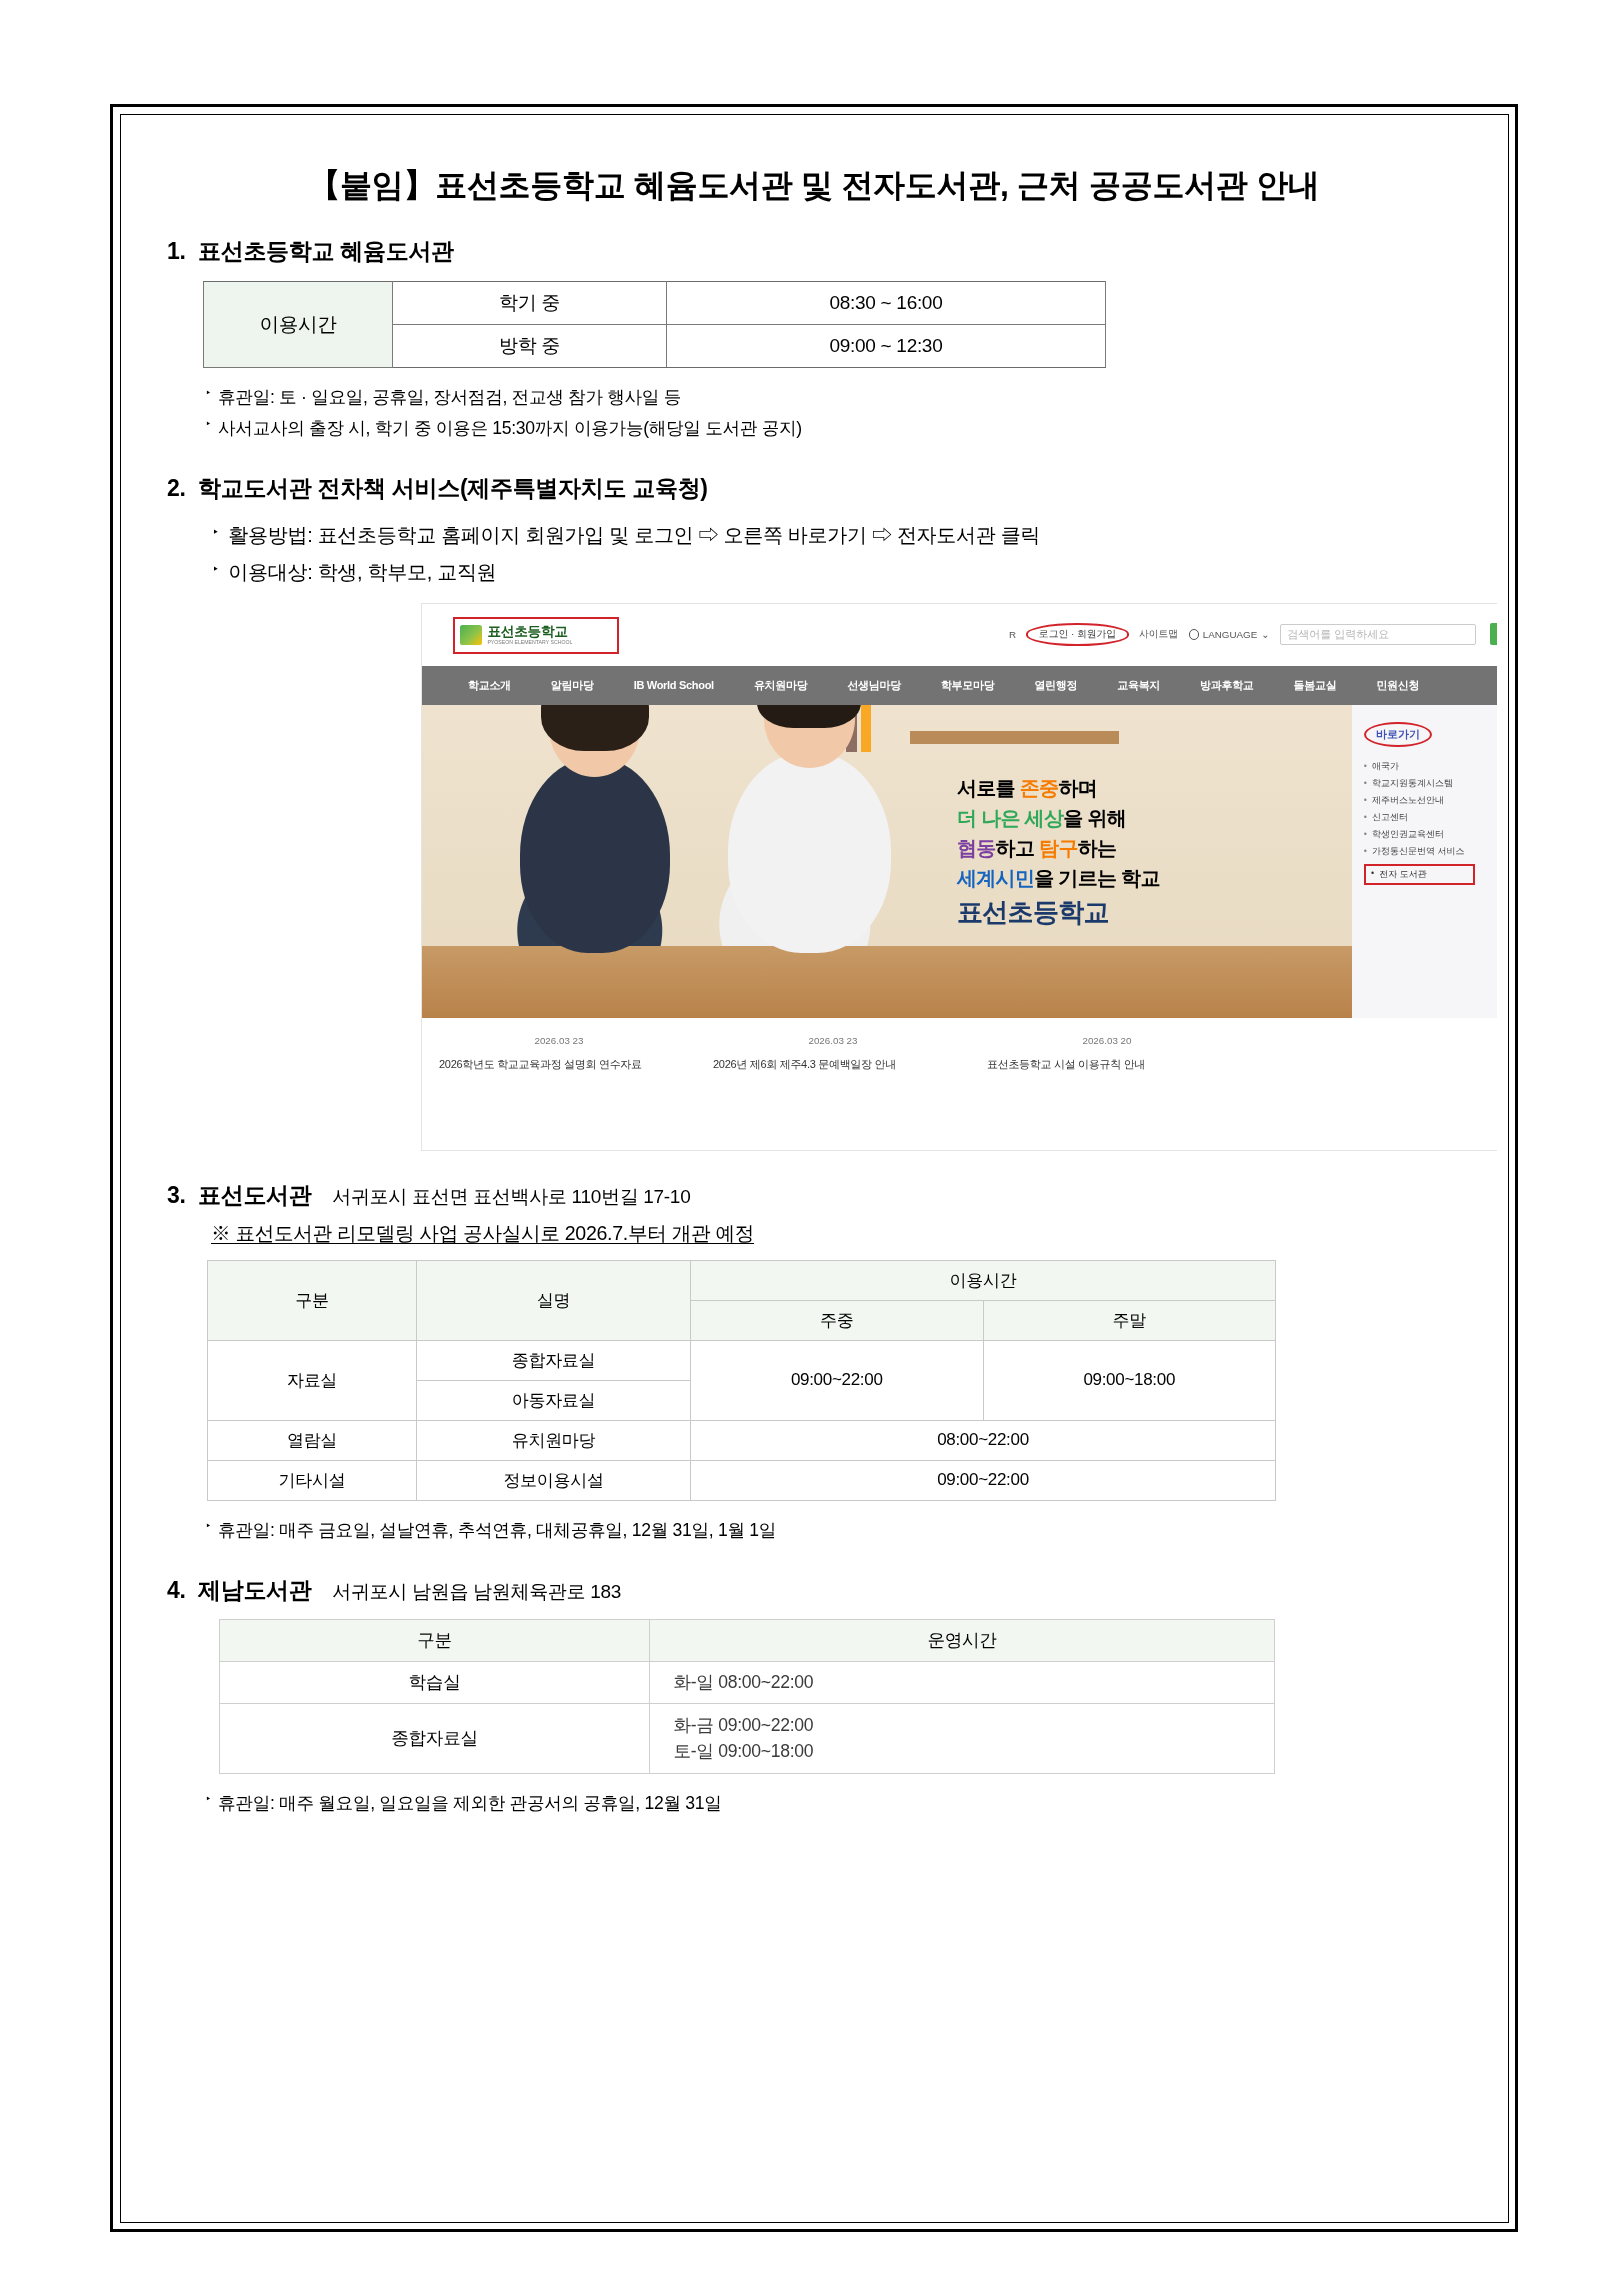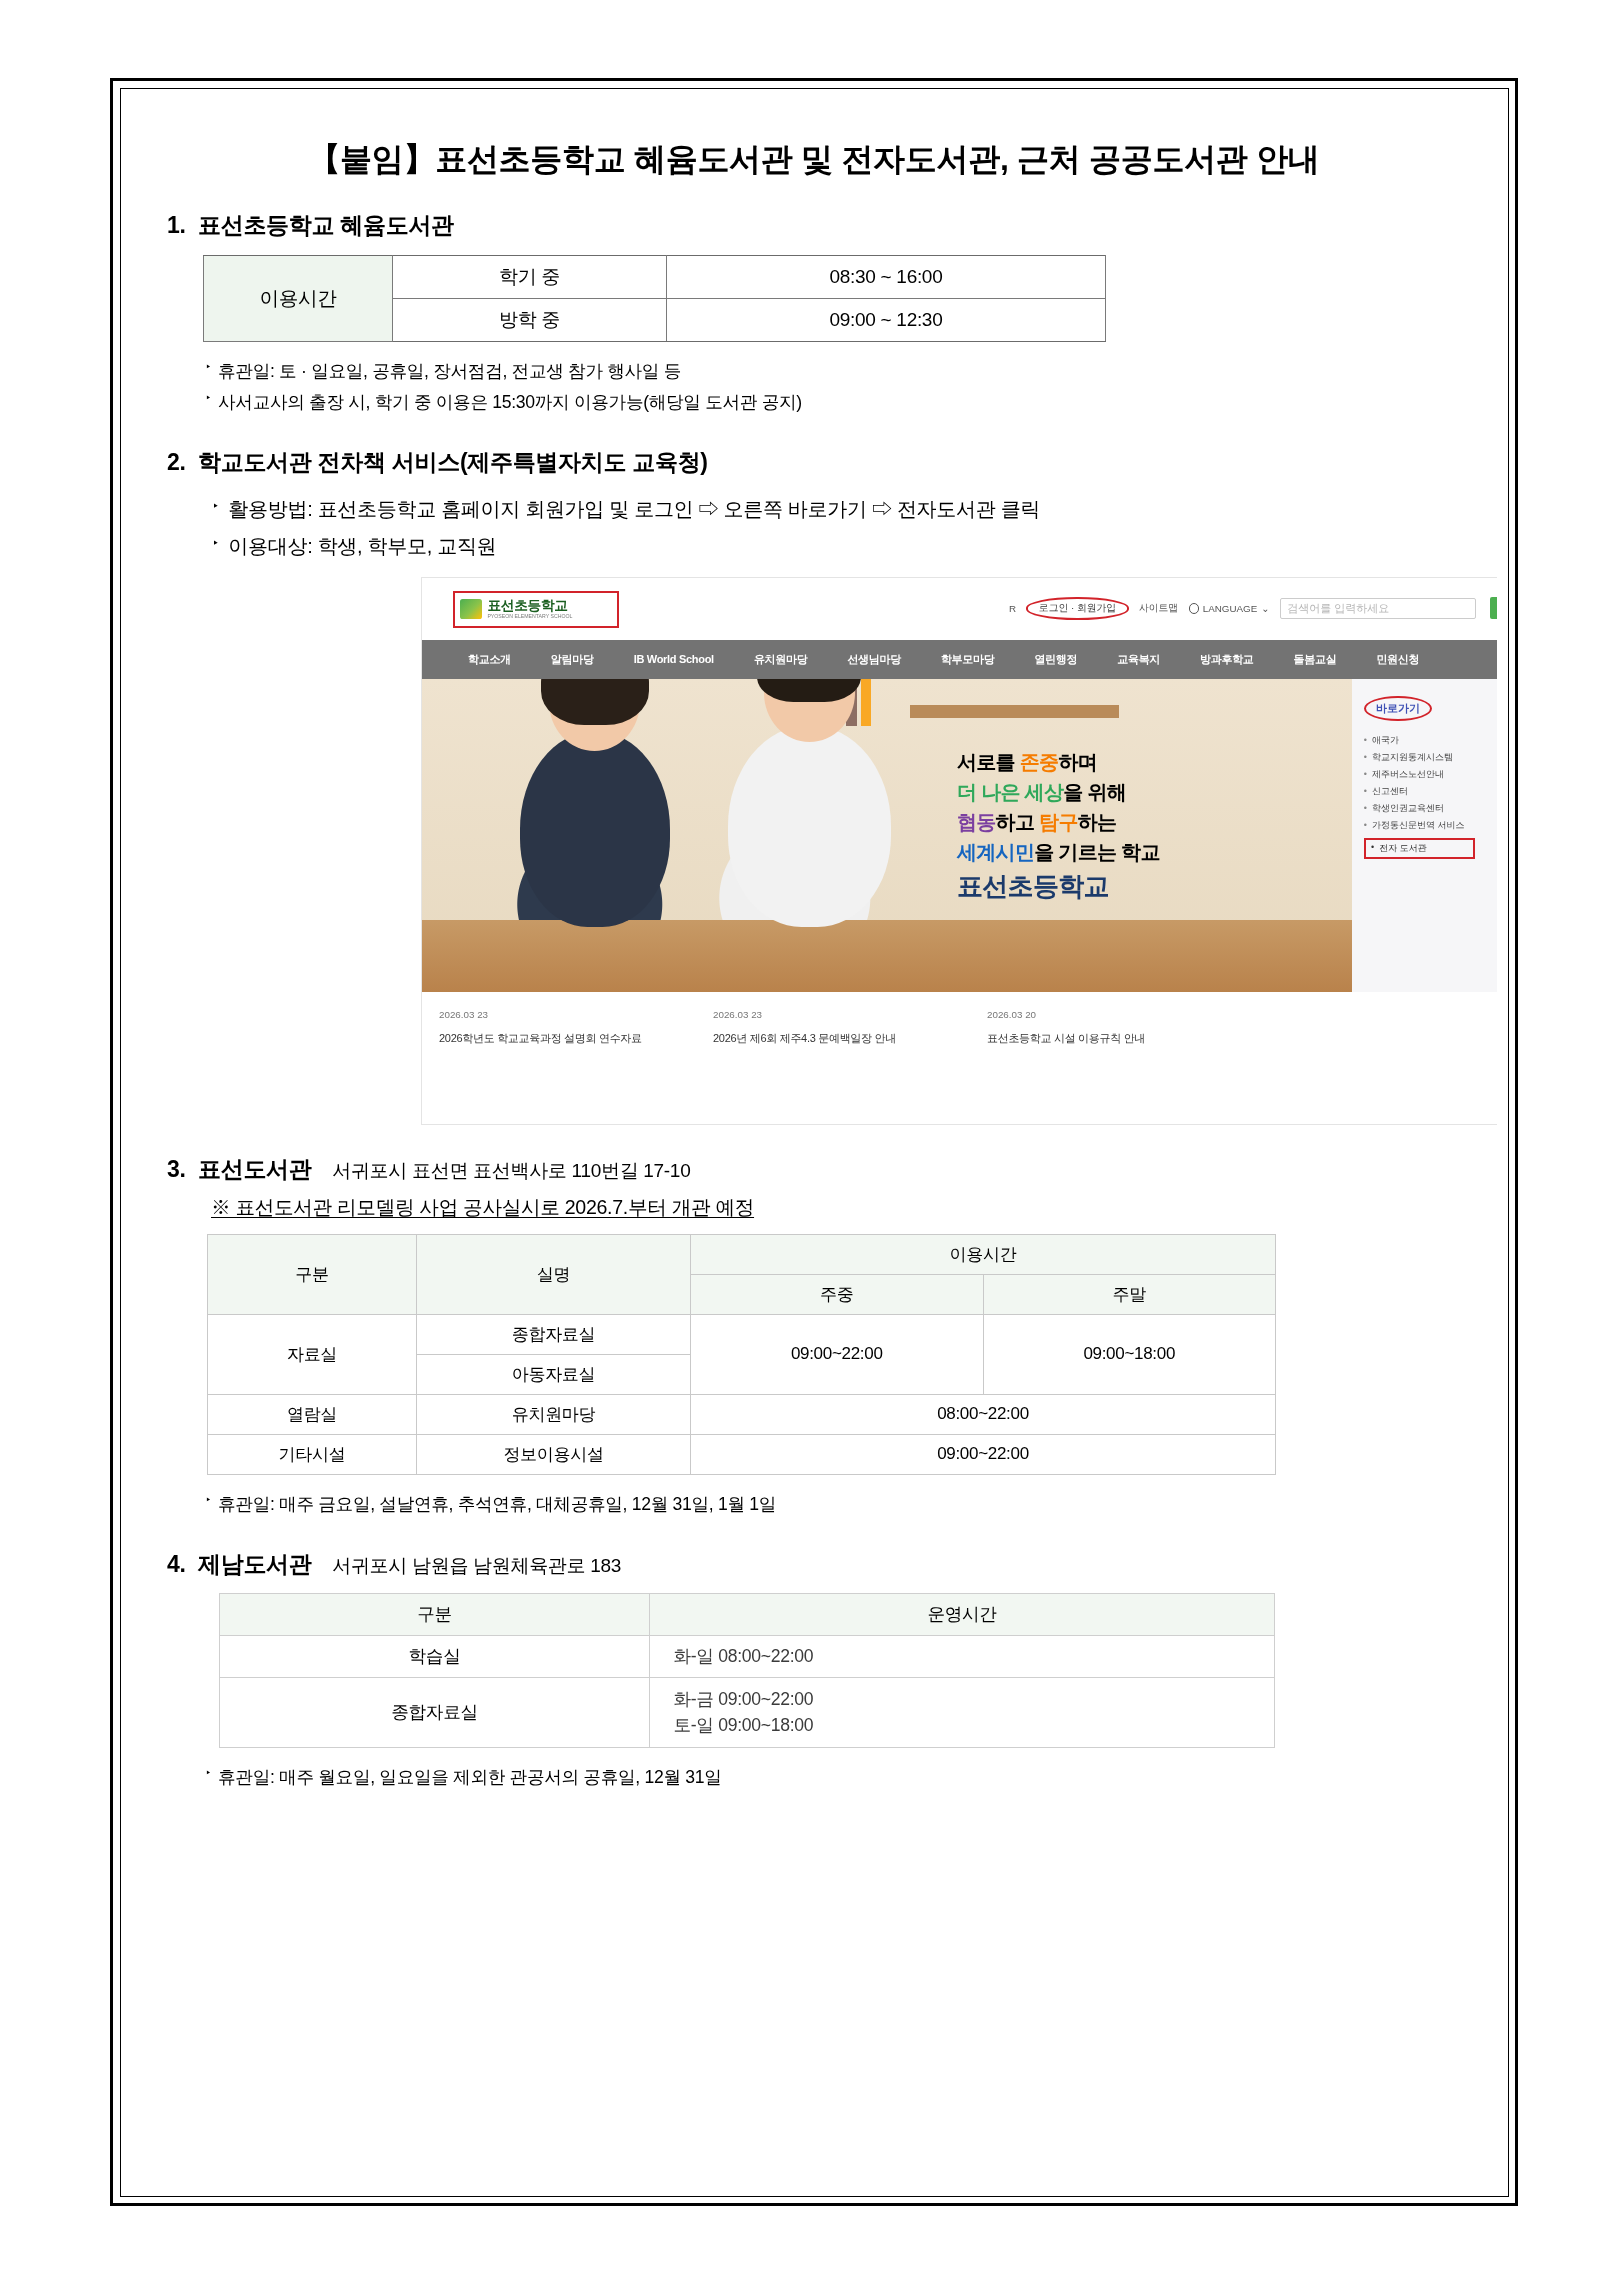--- a/index.html
+++ b/index.html
@@ -14,21 +14,21 @@
   }
   .page {
     position: relative;
     width: 1616px;
     height: 2284px;
     padding: 0;
   }
   .outer-border {
     position: absolute;
     left: 110px;
-    top: 78px;
+    top: 104px;
     width: 1408px;
     height: 2128px;
     border: 3.9px solid #000;
     background: #fff;
   }
   .inner-border {
     position: absolute;
     left: 6.5px;
     top: 6.5px;
     right: 6.5px;
@@ -273,21 +273,21 @@
   .nt-left { width: 196px; padding-left: 39px; }
   .nt-tab {
     width: 124px; height: 30px; border-radius: 3.9px;
     background:#f5a623; color:#fff; font-size: 12.4px; font-weight:bold;
     display:flex; align-items:center; justify-content:center;
     letter-spacing: -0.3px;
   }
   .nt-tab2 { background:#fff; color:#6b6b6b; border:0.7px solid #eee; margin-top: 9px;}
   .nt-cols { flex: 1; display:flex; gap: 0; }
   .nt-col { width: 274px; padding: 0 17px; }
-  .nt-date { font-size: 9.8px; color:#777; }
+  .nt-date { font-size: 9.8px; color:#777;text-align:center; }
   .nt-txt { margin-top: 10.4px; font-size: 11px; color:#333; line-height:1.5; letter-spacing:-0.3px;}
 
   
   .t2 {
     width: 1069px;
     margin: 13px 0 0 40px;
   }
   .t2 th, .t2 td {
     border: 1px solid #c9c9c9;
     text-align: center;

